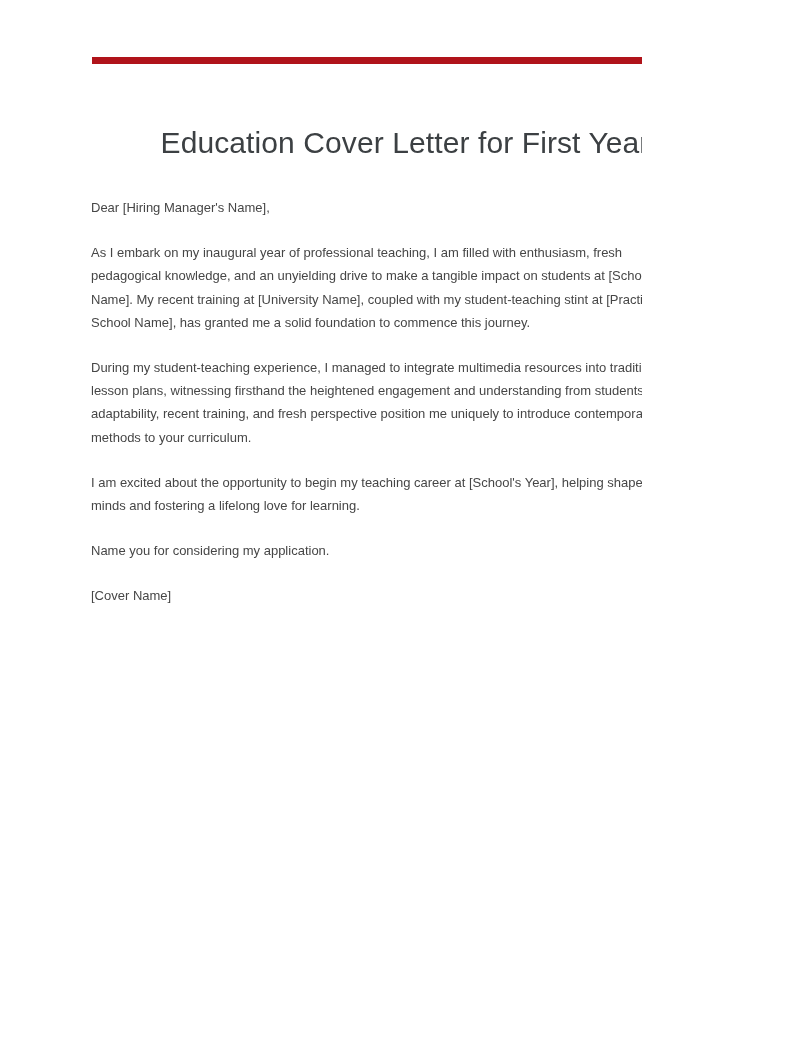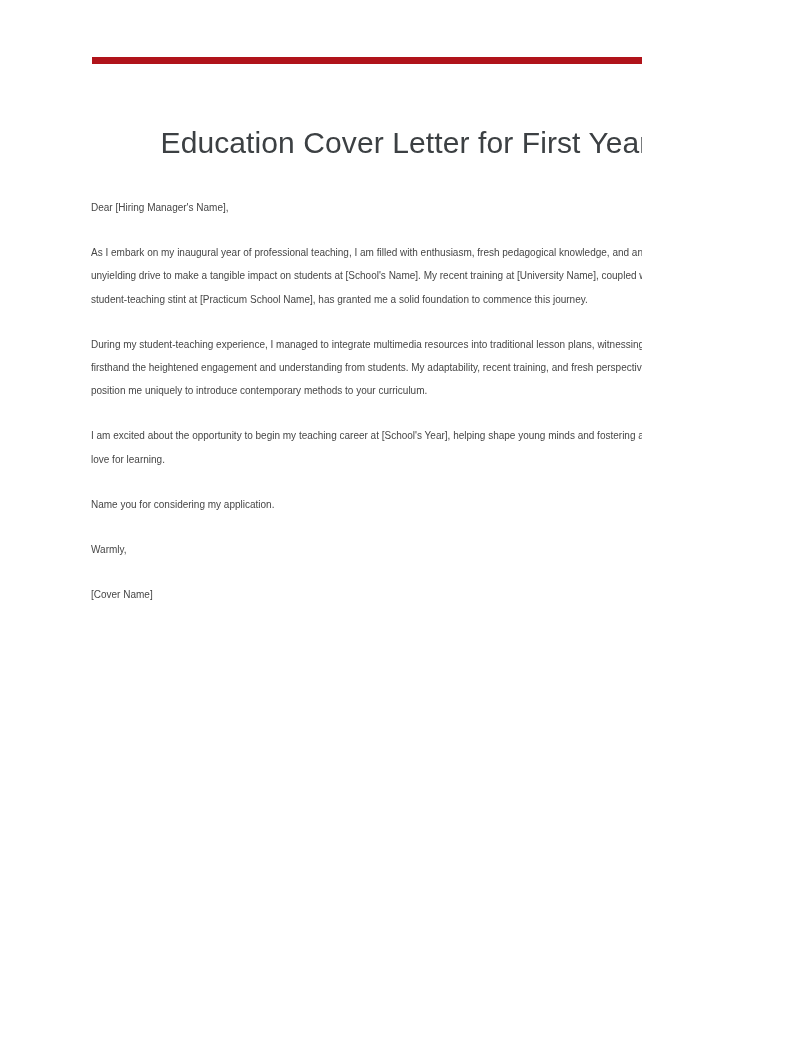--- a/index.html
+++ b/index.html
@@ -43,21 +43,21 @@
     white-space: nowrap;
   }
   .letter-body {
     position: absolute;
     left: 91px;
     top: 196px;
     width: 592px;
   }
   .letter-body p {
     margin: 0 0 22px 0;
-    font-size: 10px;
+    font-size: 13px;
     line-height: 23.2px;
     color: #464646;
     text-align: left;
   }
   .letter-body p:last-child {
     margin-bottom: 0;
   }
 </style>
 </head>
 <body>
@@ -67,17 +67,16 @@
   <div class="accent-bar" style="background: rgb(176, 19, 26);"></div>
 
   <h1 class="doc-title">Education Cover Letter for First Year</h1>
 
   <div class="letter-body">
     <p>Dear [Hiring Manager's Name],</p>
     <p>As I embark on my inaugural year of professional teaching, I am filled with enthusiasm, fresh pedagogical knowledge, and an unyielding drive to make a tangible impact on students at [School's Name]. My recent training at [University Name], coupled with my student-teaching stint at [Practicum School Name], has granted me a solid foundation to commence this journey.</p>
     <p>During my student-teaching experience, I managed to integrate multimedia resources into traditional lesson plans, witnessing firsthand the heightened engagement and understanding from students. My adaptability, recent training, and fresh perspective position me uniquely to introduce contemporary methods to your curriculum.</p>
     <p>I am excited about the opportunity to begin my teaching career at [School's Year], helping shape young minds and fostering a lifelong love for learning.</p>
     <p>Name you for considering my application.</p>
-    <p>Warmly,</p>
     <p>[Cover Name]</p>
   </div>
 
 </div>
 
 </body></html>

